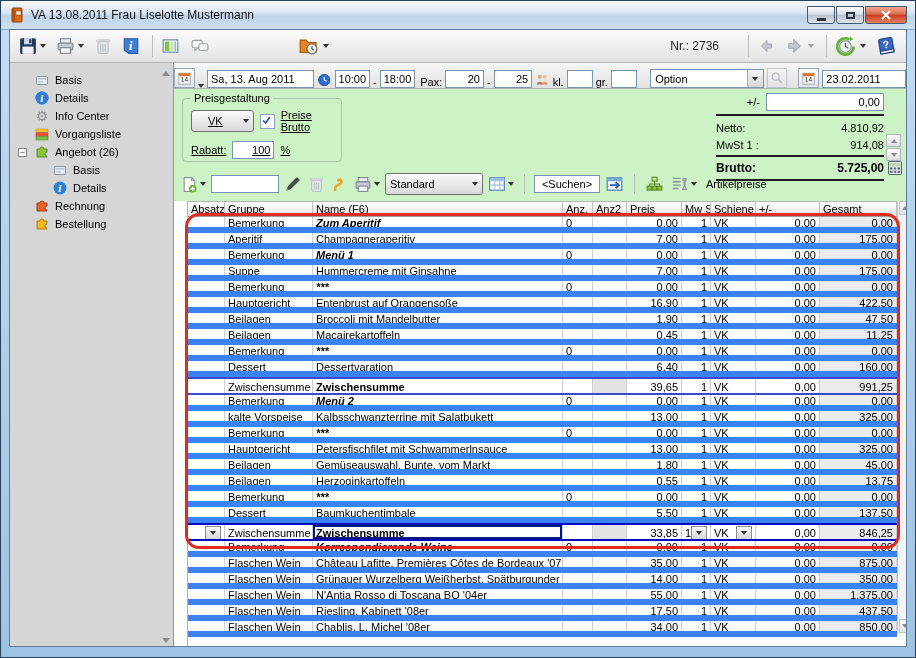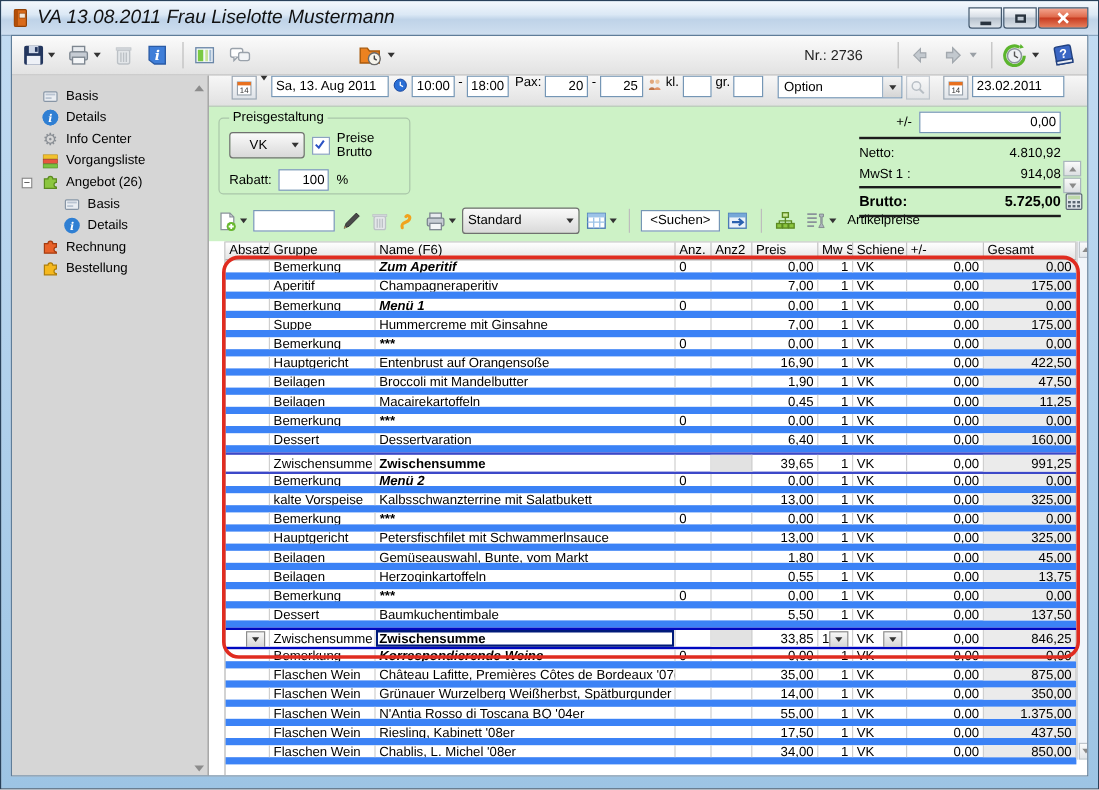--- a/index.html
+++ b/index.html
@@ -1,21 +1,21 @@
 <!DOCTYPE html>
 <html><head>
 <meta charset="utf-8">
 <style>
   html,body{margin:0;padding:0;background:#e8e8e8;font-family:"Liberation Sans","DejaVu Sans",sans-serif;}
   .win{position:relative;width:916px;height:658px;background:linear-gradient(#c3dcf3,#9dc4e4);border:1px solid #29415a;box-sizing:border-box;overflow:hidden;}
   
   .titlebar{position:absolute;left:0;top:0;right:0;height:28px;display:flex;align-items:center;
     background:linear-gradient(#f4f8fc 0%,#dbe8f5 40%,#bfd3e8 55%,#cfdff0 100%);border-bottom:1px solid #8aa6c0;}
   .appicon{width:16px;height:16px;margin:0 6px 0 8px;}
-  .title{font-size:16px;color:#111;font-style:italic;}
+  .title{font-size:12px;color:#111;}
   .winbtns{margin-left:auto;display:flex;gap:1px;padding-right:8px;align-self:flex-start;margin-top:5px;}
   .wbtn{height:18px;width:28px;border:1px solid #44596e;border-radius:0 0 3px 3px;display:flex;align-items:center;justify-content:center;
     background:linear-gradient(#fcfdfe,#d6dde5 45%,#b7c2cd 50%,#dde4eb);box-sizing:border-box;}
   .wbtn.close{width:42px;background:linear-gradient(#f4a58f,#df6a4c 45%,#c83b20 50%,#e6815f);}
   .glyph-min{width:9px;height:3px;background:#29343f;margin-top:8px;}
   .glyph-max{width:9px;height:7px;border:2px solid #29343f;box-sizing:border-box;background:transparent;}
   
   .frame{position:absolute;left:8px;right:8px;top:28px;bottom:10px;background:#fff;border:1px solid #5f7d99;box-sizing:border-box;overflow:hidden;}
   
   .toolbar{height:33px;display:flex;align-items:center;background:linear-gradient(#fbfbfb,#e2e2e2);border-bottom:1px solid #b3b3b3;padding:0 6px;box-sizing:border-box;}
@@ -29,30 +29,30 @@
   .sidebar{position:relative;width:164px;background:#d6d6d6;border-right:1px solid #989898;box-sizing:border-box;padding-top:8px;flex:none;}
   .sbitem{display:flex;align-items:center;height:18px;font-size:12px;color:#000;padding-left:24px;gap:5px;}
   .sbitem.ind2{padding-left:42px;}
   .expander{position:absolute;left:8px;width:9px;height:9px;border:1px solid #848484;background:#fff;font-size:9px;line-height:7px;text-align:center;color:#333;box-sizing:border-box;}
   .sicon{width:16px;height:16px;flex:none;}
   .sscroll{position:absolute;right:3px;width:0;height:0;border-left:4px solid transparent;border-right:4px solid transparent;}
   .sscroll.up{top:8px;border-bottom:5px solid #8c8c8c;}
   .sscroll.down{bottom:6px;border-top:5px solid #8c8c8c;}
   .main{position:relative;flex:1;display:flex;flex-direction:column;overflow:hidden;}
   
-  .datebar{height:26px;flex:none;display:flex;align-items:flex-start;gap:3px;background:linear-gradient(#f7f7f7,#e1e1e1);border-bottom:1px solid #a8b8a8;padding:0 19px;font-size:11px;box-sizing:border-box;}
+  .datebar{height:26px;flex:none;display:flex;align-items:flex-end;gap:3px;background:linear-gradient(#f7f7f7,#e1e1e1);border-bottom:1px solid #a8b8a8;padding:0 0;font-size:11px;box-sizing:border-box;}
   .inp{height:18px;border:1px solid #7596b5;background:#fff;font-size:11px;padding:0 3px;box-sizing:border-box;display:flex;align-items:center;}
   .inp.r{justify-content:flex-end;}
   .ibtn{height:20px;border:1px solid #9aa7b4;background:linear-gradient(#fcfcfc,#dfe3e8);display:flex;align-items:center;justify-content:center;padding:0 2px;box-sizing:border-box;}
   .combo{height:19px;border:1px solid #7596b5;background:#fff;display:flex;align-items:center;font-size:11px;box-sizing:border-box;}
   .combo .cval{padding:0 4px;flex:1;}
   .combo .cbtn{width:15px;align-self:stretch;background:linear-gradient(#f4f4f4,#d5d5d5);border-left:1px solid #9ab0c5;display:flex;align-items:center;justify-content:center;}
   
   .greenarea{height:112px;flex:none;position:relative;background:#cdf2c6;box-sizing:border-box;}
-  .pricebox{position:absolute;left:8px;top:9px;width:158px;height:62px;border:1px solid #a9c6a9;border-radius:4px;}
+  .pricebox{position:absolute;left:8px;top:9px;width:158px;height:62px;border:1px solid #a9c6a9;border-radius:4px;text-decoration:underline;}
   .pricebox .legend{position:absolute;top:-7px;left:8px;background:#cdf2c6;padding:0 3px;font-size:11px;}
   .pb-row{display:flex;align-items:center;gap:6px;margin:10px 0 0 8px;font-size:11px;}
   .vkcombo{width:64px;height:20px;border:1px solid #707070;border-radius:3px;background:linear-gradient(#fafafa,#d9d9d9);display:flex;align-items:center;font-size:11px;}
   .vkcombo .cval{flex:1;text-align:center;}
   .vkcombo .cbtn{width:14px;display:flex;justify-content:center;}
   .checkbox{width:13px;height:13px;border:1px solid #8aa3c0;background:#fff;flex:none;}
   .gridtools{position:absolute;left:6px;bottom:3px;height:28px;display:flex;align-items:center;gap:4px;}
   .gbtn{display:flex;align-items:center;gap:2px;padding:1px;}
   
   .summary{position:absolute;right:22px;top:4px;width:168px;font-size:11px;}

